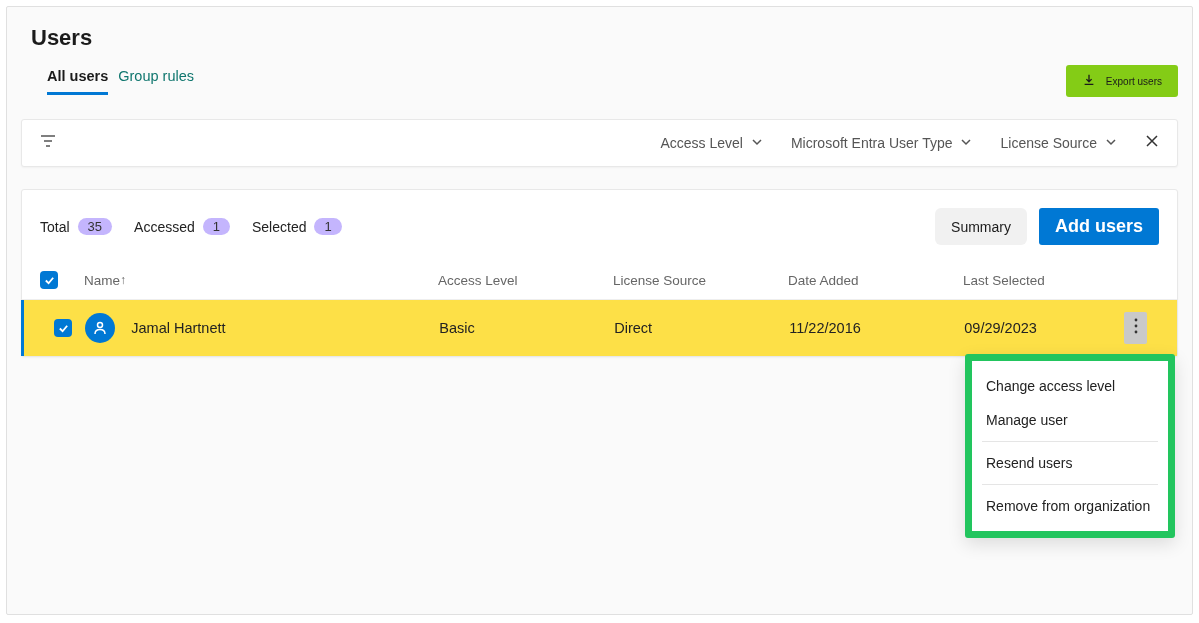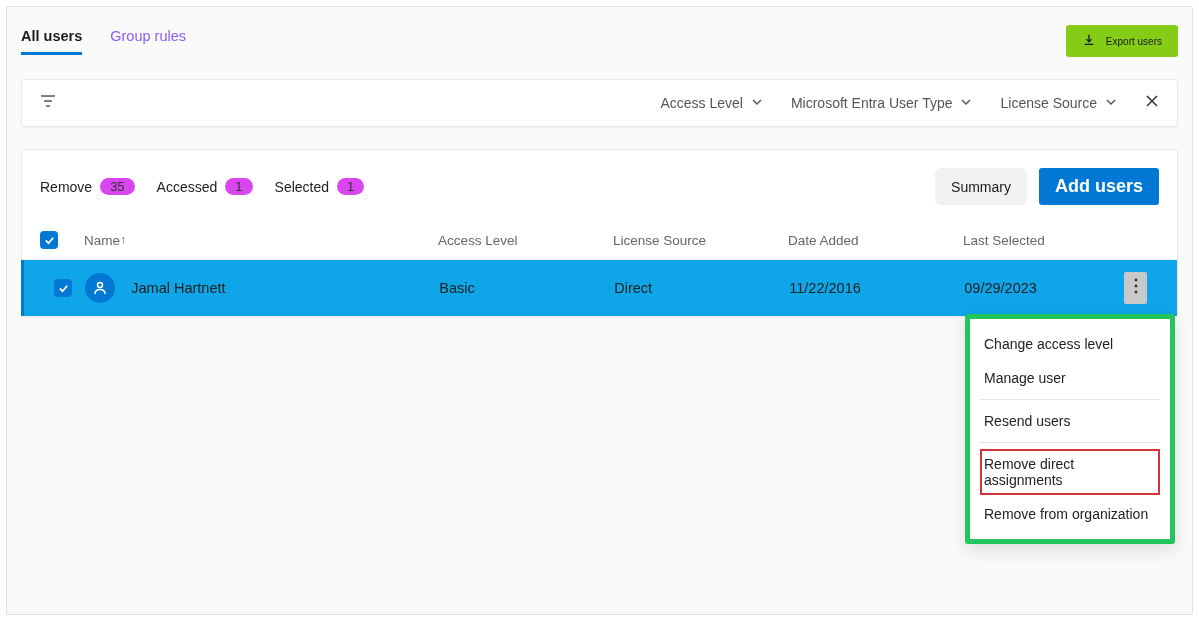--- a/index.html
+++ b/index.html
@@ -26,26 +26,26 @@
       margin: 0 0 14px 10px;
     }
     .tab-row {
       display: flex;
       align-items: center;
       justify-content: space-between;
       margin: 0 0 22px 0;
     }
     .tabs {
       display: flex;
-      gap: 28px;
-      margin-left: 0;
+      gap: 10px;
+      margin-left: 26px;
     }
     .tab {
       font-size: 14.5px;
-      color: #8b5cf6;
+      color: #0f766e;
       padding-bottom: 8px;
       cursor: pointer;
       border-bottom: 3px solid transparent;
     }
     .tab.active {
       font-weight: 600;
       color: #1b1b1b;
       border-bottom: 3px solid #0078d4;
     }
     .export-btn {
@@ -108,21 +108,21 @@
       align-items: center;
     }
     .count-item {
       display: flex;
       align-items: center;
       gap: 8px;
       font-size: 14px;
       color: #222;
     }
     .pill {
-      background: #d946ef;
+      background: #c4b5fd;
       border-radius: 12px;
       padding: 1px 10px;
       font-size: 13px;
       color: #333;
     }
     .panel-head-right {
       margin-left: auto;
       display: flex;
       gap: 12px;
     }
@@ -168,21 +168,21 @@
       display: flex;
       align-items: center;
       justify-content: center;
       color: #fff;
       font-size: 12px;
     }
     .row {
       display: flex;
       align-items: center;
       padding: 12px 30px;
-      background: #0ea5e9;
+      background: #fde047;
       border-left: 3px solid #0078d4;
       margin-left: -1px;
       font-size: 14.5px;
       color: #222;
       position: relative;
     }
     .avatar {
       width: 30px;
       height: 30px;
       border-radius: 50%;
@@ -207,21 +207,21 @@
       margin-left: auto;
       font-size: 16px;
       letter-spacing: 0;
     }
     .dropdown {
       position: absolute;
       right: 2px;
       top: 54px;
       width: 210px;
       background: #ffffff;
-      border: 5px solid #22c55e;
+      border: 7px solid #22c55e;
       box-shadow: 0 6px 18px rgba(0,0,0,0.12);
       border-radius: 3px;
       padding: 8px 0;
       z-index: 10;
     }
     .dropdown-item {
       padding: 9px 14px;
       font-size: 14px;
       color: #222;
       cursor: pointer;
@@ -240,20 +240,21 @@
     .sort-arrow { font-size: 12px; color: #666; }
     .chevron {
       display: inline-block;
       transform: rotate(0deg);
     }
   </style>
 </head>
 <body>
 
 <div class="frame">
+  <h1 class="page-title">Users</h1>
 
   <div class="tab-row">
     <div class="tabs">
       <div class="tab active">All users</div>
       <div class="tab">Group rules</div>
     </div>
     <button class="export-btn">
       <span>
         <svg width="14" height="14" viewBox="0 0 16 16" fill="none" stroke="currentColor" stroke-width="1.5">
           <path d="M8 2 L8 10 M5 7 L8 10 L11 7 M3 13 L13 13"></path>
@@ -297,21 +298,21 @@
       <svg width="14" height="14" viewBox="0 0 14 14" fill="none" stroke="currentColor" stroke-width="1.5">
           <path d="M2 2 L12 12 M12 2 L2 12"></path>
         </svg>
     </span>
   </div>
 
   <div class="panel">
     <div class="panel-head">
       <div class="counts">
         <div class="count-item">
-          <span>Remove</span>
+          <span>Total</span>
           <span class="pill">35</span>
         </div>
         <div class="count-item">
           <span>Accessed</span>
           <span class="pill">1</span>
         </div>
         <div class="count-item">
           <span>Selected</span>
           <span class="pill">1</span>
         </div>
@@ -371,18 +372,17 @@
           </svg>
         </span>
       </button>
 
       <div class="dropdown">
         <div class="dropdown-item">Change access level</div>
         <div class="dropdown-item">Manage user</div>
         <div class="dropdown-sep"></div>
         <div class="dropdown-item">Resend users</div>
         <div class="dropdown-sep"></div>
-        <div class="dropdown-item highlight">Remove direct assignments</div>
         <div class="dropdown-item">Remove from organization</div>
       </div>
     </div>
   </div>
 </div>
 
 </body></html>

